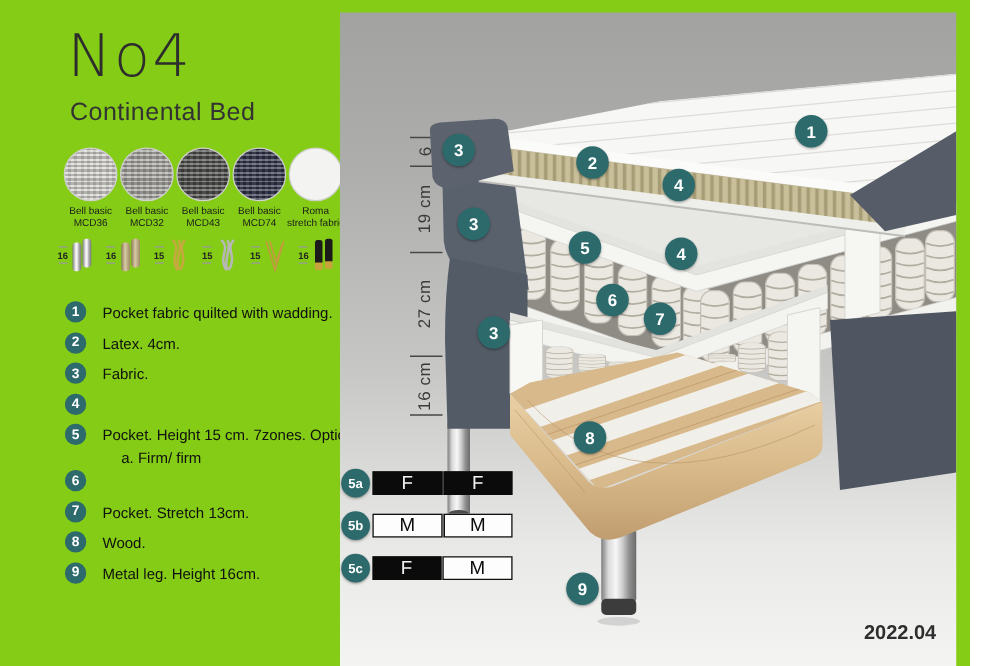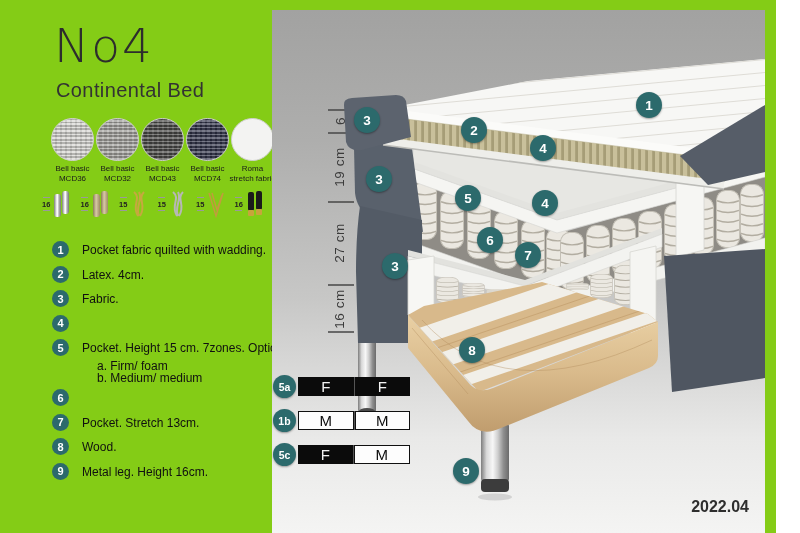--- a/index.html
+++ b/index.html
@@ -12,21 +12,21 @@
             letter-spacing:.4px;}
   .swatches{position:absolute;left:49px;top:118px;width:226px;display:flex;justify-content:flex-end;}
   .fabric{width:45px;display:flex;flex-direction:column;align-items:center;}
   .swatch{width:43px;height:43px;border-radius:50%;border:1px solid #cfcfcc;box-sizing:border-box;
     background-image:
       repeating-linear-gradient(0deg, rgba(255,255,255,.28) 0 1.5px, rgba(0,0,0,.18) 1.5px 3.5px),
       repeating-linear-gradient(90deg, rgba(255,255,255,.10) 0 2.5px, rgba(0,0,0,.10) 2.5px 5px);}
   .swatch.plain{background-image:none;}
   .fabric-label{margin-top:3px;font-size:8px;line-height:9.5px;text-align:center;color:#1b1b1b;white-space:nowrap;}
   .legs-row{position:absolute;left:42px;top:189px;width:232px;display:flex;}
-  .leg-item{width:38.5px;display:flex;align-items:center;}
+  .leg-item{width:38.5px;display:flex;align-items:center;justify-content:center;}
   .leg-measure{display:flex;flex-direction:column;align-items:center;margin-right:2px;}
   .dash{width:7px;height:1px;background:#9a9a9a;}
   .leg-num{font-size:7.5px;font-weight:bold;color:#222;margin:1.5px 0;}
   .parts-list{position:absolute;left:52px;top:241px;width:215px;}
   .part{display:flex;align-items:flex-start;margin-bottom:7.5px;}
   .part-num{flex:none;width:17px;height:17px;border-radius:50%;background:var(--teal,#2c6a6c);
             color:#fff;font-size:11px;font-weight:bold;display:flex;align-items:center;justify-content:center;}
   .part-text{font-size:12px;color:#101010;padding-top:2px;margin-left:13px;white-space:nowrap;}
   .part-options{margin:-4px 0 4px 45px;font-size:12px;line-height:12.8px;color:#101010;}
   
@@ -178,22 +178,21 @@
       <div class="part-text">Fabric.</div>
       </div>
     <div class="part">
       <div class="part-num">4</div>
       </div>
     <div class="part">
       <div class="part-num">5</div>
       <div class="part-text">Pocket. Height 15 cm. 7zones. Option:</div>
       </div>
     <div class="part-options">
-      <div>a. Firm/ foam</div>
-      <div>b. Medium/ medium</div>
+      <div>a. Firm/ firm</div>
     </div>
     <div class="part">
       <div class="part-num">6</div>
       </div>
     <div class="part">
       <div class="part-num">7</div>
       <div class="part-text">Pocket. Stretch 13cm.</div>
       </div>
     <div class="part">
       <div class="part-num">8</div>
@@ -334,21 +333,21 @@
     <div class="callout" style="left:205px;top:217px">6</div>
     <div class="callout" style="left:243px;top:232px">7</div>
     <div class="callout" style="left:187px;top:327px">8</div>
     <div class="callout" style="left:181px;top:448px">9</div>
 
     <div class="callout sm" style="left:1px;top:365px">5a</div>
     <div class="fbar" style="left:26px;top:367px">
       <div class="fcell dark">F</div>
       <div class="fcell dark">F</div>
     </div>
-    <div class="callout sm" style="left:1px;top:399px">1b</div>
+    <div class="callout sm" style="left:1px;top:399px">5b</div>
     <div class="fbar" style="left:26px;top:401px">
       <div class="fcell light">M</div>
       <div class="fcell light">M</div>
     </div>
     <div class="callout sm" style="left:1px;top:433px">5c</div>
     <div class="fbar" style="left:26px;top:435px">
       <div class="fcell dark">F</div>
       <div class="fcell light">M</div>
     </div>
 

